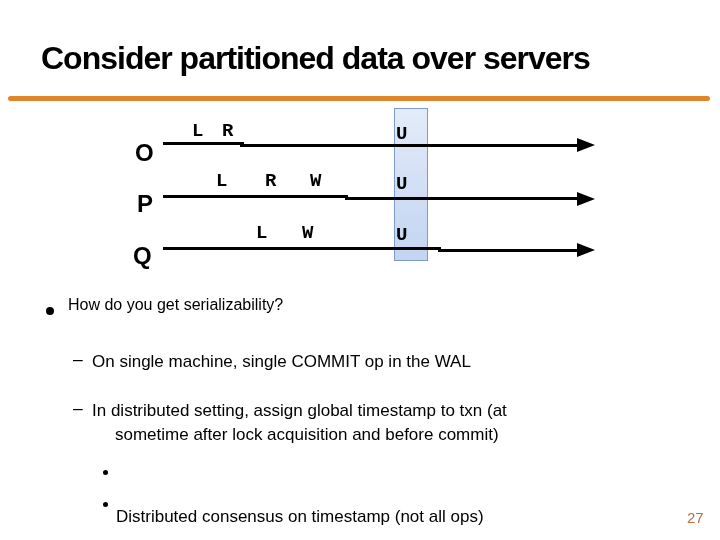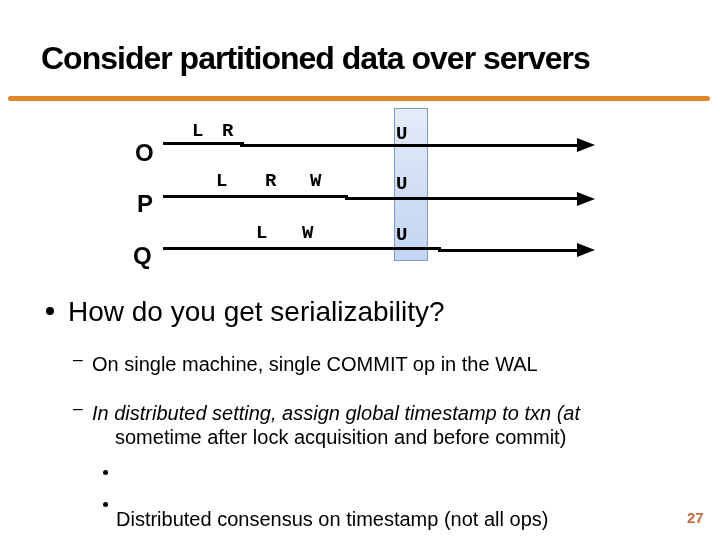--- a/index.html
+++ b/index.html
@@ -25,28 +25,28 @@
   .tl-arrow{
     width:0;height:0;border-top:7px solid transparent;
     border-bottom:7px solid transparent;border-left:18px solid #000;
   }
   .server-label{font-size:24px;font-weight:bold;}
   .ev{
     font-family:"Liberation Mono","DejaVu Sans Mono",monospace;
     font-weight:bold;font-size:19px;color:#000;
   }
   
-  .bullet-main{left:68px;top:295px;font-size:28px;line-height:1.2;white-space:nowrap;}
+  .bullet-main{left:68px;top:295px;font-size:16px;line-height:1.2;white-space:nowrap;}
   .dot{border-radius:50%;background:#000;}
   .dot-main{left:46px;top:307px;width:8px;height:8px;}
-  .sub{font-size:20px;line-height:1.35;white-space:nowrap;}
+  .sub{font-size:17px;line-height:1.35;white-space:nowrap;}
   .dash{font-size:17.5px;}
   .dot-s1{left:103px;top:470px;width:5px;height:5px;}
   .dot-s2{left:103px;top:502px;width:5px;height:5px;}
-  .page-num{left:687px;top:510px;font-size:15px;font-weight:bold;color:#BE6E41;}
+  .page-num{left:687px;top:510px;font-size:15px;font-weight:normal;color:#BE6E41;}
 </style>
 </head>
 <body>
 
 <div class="slide">
 
   <div class="abs slide-title">Consider partitioned data over servers</div>
   <div class="abs title-divider"></div>
 
   <div class="abs commit-box"></div>
@@ -76,21 +76,21 @@
   <span class="abs ev" style="left:302px;top:224px;">W</span>
   <span class="abs ev" style="left:396px;top:226px;">U</span>
 
   <div class="abs dot dot-main"></div>
   <div class="abs bullet-main">How do you get serializability?</div>
 
   <span class="abs dash" style="left:73px;top:351px;">–</span>
   <div class="abs sub" style="left:92px;top:351px;">On single machine, single COMMIT op in the WAL</div>
 
   <span class="abs dash" style="left:73px;top:400px;">–</span>
-  <div class="abs sub" style="left:92px;top:400px;font-style:italic;">In distributed setting, assign global timestamp to txn (at</div>
+  <div class="abs sub" style="left:92px;top:400px;">In distributed setting, assign global timestamp to txn (at</div>
   <div class="abs sub" style="left:92px;top:424px;margin-left:23px;">sometime after lock acquisition and before commit)</div>
 
   <div class="abs dot dot-s1"></div>
 
   <div class="abs dot dot-s2"></div>
   <div class="abs sub" style="left:116px;top:494px;margin-top:12px;">Distributed consensus on timestamp (not all ops)</div>
 
   <div class="abs page-num">27</div>
 
 </div>

